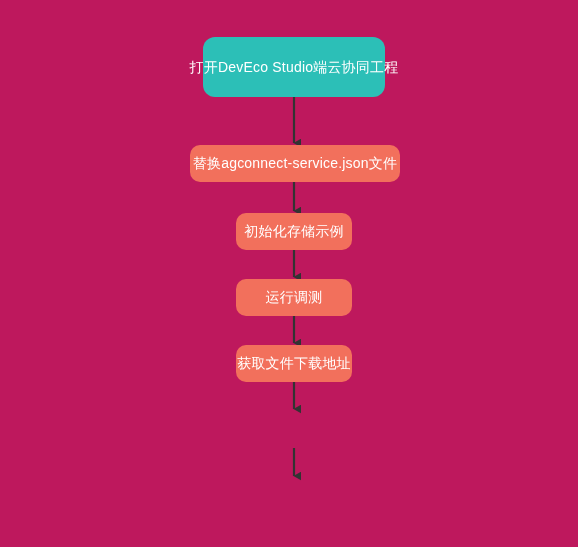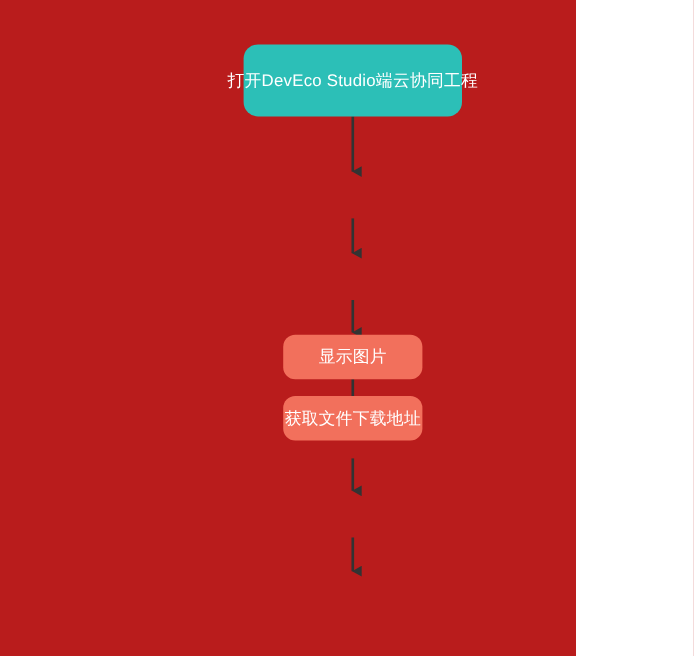--- a/index.html
+++ b/index.html
@@ -5,23 +5,23 @@
   html, body {
     margin: 0;
     padding: 0;
     background: #ffffff;
   }
   body {
     font-family: "Liberation Sans", "DejaVu Sans", sans-serif;
   }
   #flowchart-canvas {
     position: relative;
-    width: 480px;
+    width: 578px;
     height: 547px;
-    background: #b91c1c;
+    background: #be185d;
     overflow: hidden;
   }
   .node {
     position: absolute;
     display: flex;
     align-items: center;
     justify-content: center;
     border-radius: 10px;
     color: #ffffff;
     font-size: 14px;
@@ -32,21 +32,21 @@
     text-align: center;
   }
   .node-teal { background: #2cbfb7; border-radius: 12px; }
   .node-salmon { background: #f2705c; }
 
   
   .n1 { left: 203px; top: 37px;  width: 182px; height: 60px; }
   .n2 { left: 190px; top: 145px; width: 210px; height: 37px; }
   .n3 { left: 236px; top: 213px; width: 116px; height: 37px; }
   .n4 { left: 236px; top: 279px; width: 116px; height: 37px; }
-  .n5 { left: 236px; top: 330px; width: 116px; height: 37px; }
+  .n5 { left: 236px; top: 345px; width: 116px; height: 37px; }
   .n6 { left: 236px; top: 411px; width: 116px; height: 37px; }
   .n7 { left: 236px; top: 478px; width: 116px; height: 37px; }
 
   .connector {
     position: absolute;
     left: 0;
     top: 0;
     width: 578px;
     height: 547px;
     pointer-events: none;
@@ -69,21 +69,23 @@
       <line x1="294" y1="182" x2="294" y2="211" marker-end="url(#arrowhead)"></line>
       <line x1="294" y1="250" x2="294" y2="277" marker-end="url(#arrowhead)"></line>
       <line x1="294" y1="316" x2="294" y2="343" marker-end="url(#arrowhead)"></line>
       <line x1="294" y1="382" x2="294" y2="409" marker-end="url(#arrowhead)"></line>
       <line x1="294" y1="448" x2="294" y2="476" marker-end="url(#arrowhead)"></line>
     </g>
   </svg>
 
   <div class="node node-teal n1">打开DevEco Studio端云协同工程</div>
 
+  <div class="node node-salmon n2">替换agconnect-service.json文件</div>
 
+  <div class="node node-salmon n3">初始化存储示例</div>
 
-  <div class="node node-salmon n4">显示图片</div>
+  <div class="node node-salmon n4">运行调测</div>
 
   <div class="node node-salmon n5">获取文件下载地址</div>
 
 
 
 </div>
 
 </body></html>

